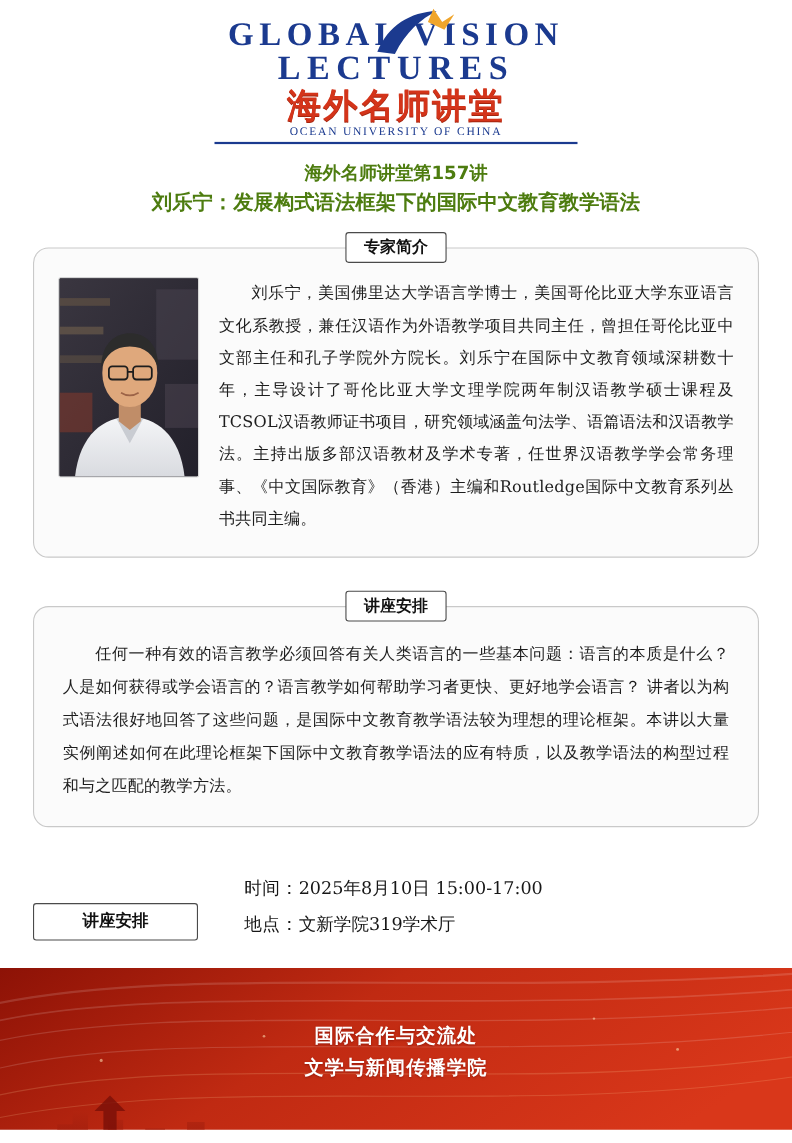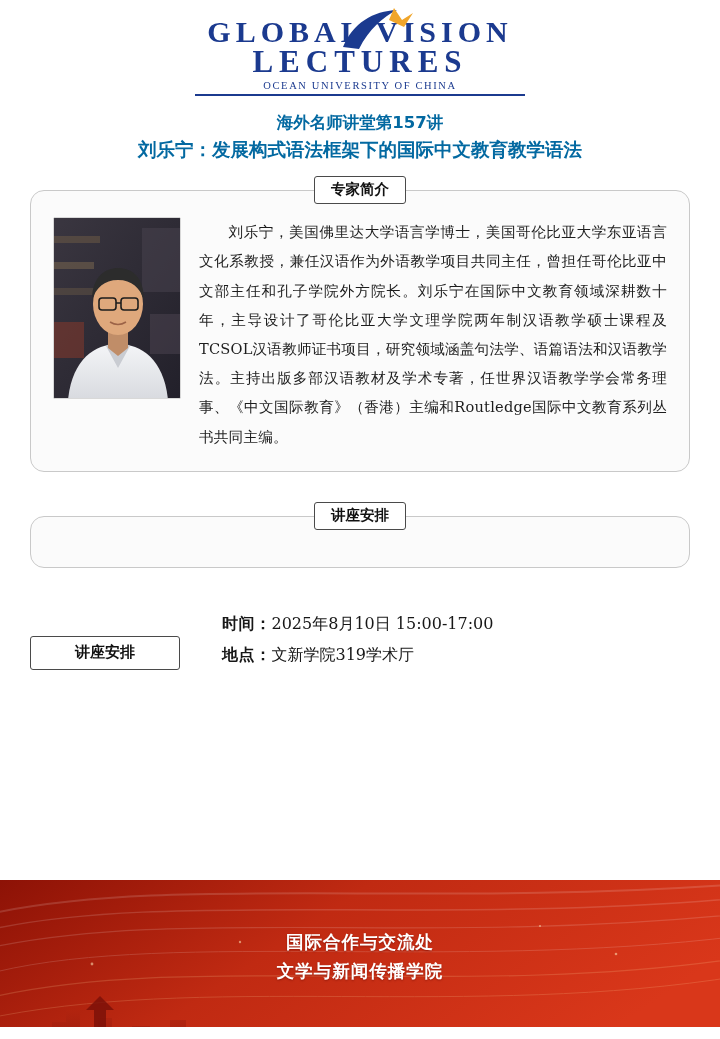--- a/index.html
+++ b/index.html
@@ -75,21 +75,21 @@
   }
 
   
   .title-block {
     text-align: center;
     margin-top: 14px;
   }
   .title-line {
     font-family: "DejaVu Sans", sans-serif;
     font-weight: bold;
-    color: #0369a1;
+    color: #4d7c0f;
     font-size: 16.5px;
     line-height: 1.55;
   }
   .title-line.big {
     font-size: 18.5px;
   }
 
   
   .card {
     margin: 0 auto;
@@ -187,21 +187,21 @@
   .schedule-lines {
     flex: 1;
     padding-left: 16px;
   }
   .schedule-row {
     font-size: 16px;
     line-height: 1.95;
     color: #171717;
     font-family: "DejaVu Serif", serif;
   }
-  .schedule-row .lbl { letter-spacing: 0.5px; font-weight: bold; }
+  .schedule-row .lbl { letter-spacing: 0.5px; }
 
   
   .footer {
     position: absolute;
     left: 0;
     bottom: 12px;
     width: 720px;
     height: 147px;
     overflow: hidden;
   }
@@ -227,20 +227,21 @@
 <body>
 
 <div class="logo-wrap">
   <div class="logo">
     <svg class="logo-swoosh" viewBox="0 0 74 46">
       <path d="M4 40 C 14 16, 34 4, 58 3 C 44 10, 30 22, 20 42 Z" fill="#1b3a8f"></path>
       <path d="M55 1 L63 13 L74 6 L65 20 L50 13 Z" fill="#f0a52b"></path>
     </svg>
     <div class="logo-line1">GLOBAL VISION</div>
     <div class="logo-line2">LECTURES</div>
+    <div class="logo-cn">海外名师讲堂</div>
     <div class="logo-en-bottom">OCEAN UNIVERSITY OF CHINA</div>
     <div class="logo-rule"></div>
   </div>
 </div>
 
 <div class="title-block">
   <div class="title-line">海外名师讲堂第157讲</div>
   <div class="title-line big">刘乐宁：发展构式语法框架下的国际中文教育教学语法</div>
 </div>
 
@@ -287,20 +288,21 @@
 
       <path d="M56 104 q8 5 16 0" stroke="#9c6347" stroke-width="1.5" fill="none"></path>
     </svg>
   </div>
 
   <div class="bio"><span class="indent"></span><span>刘乐宁，美国佛里达大学语言学博士，美国哥伦比亚大学东亚语言文化系教授，兼任汉语作为外语教学项目共同主任，曾担任哥伦比亚中文部主任和孔子学院外方院长。刘乐宁在国际中文教育领域深耕数十年，主导设计了哥伦比亚大学文理学院两年制汉语教学硕士课程及TCSOL汉语教师证书项目，研究领域涵盖句法学、语篇语法和汉语教学法。主持出版多部汉语教材及学术专著，任世界汉语教学学会常务理事、《中文国际教育》（香港）主编和Routledge国际中文教育系列丛书共同主编。</span></div>
 </div>
 
 <div class="card" id="abstract-card">
   <div class="card-label">讲座安排</div>
+  <div class="abstract"><span class="indent"></span><span>任何一种有效的语言教学必须回答有关人类语言的一些基本问题：语言的本质是什么？人是如何获得或学会语言的？语言教学如何帮助学习者更快、更好地学会语言？ 讲者以为构式语法很好地回答了这些问题，是国际中文教育教学语法较为理想的理论框架。本讲以大量实例阐述如何在此理论框架下国际中文教育教学语法的应有特质，以及教学语法的构型过程和与之匹配的教学方法。</span></div>
 </div>
 
 <div class="schedule">
   <div class="schedule-badge">讲座安排</div>
   <div class="schedule-lines">
     <div class="schedule-row">
       <span class="lbl">时间：</span><span>2025年8月10日 15:00-17:00</span>
     </div>
     <div class="schedule-row">
       <span class="lbl">地点：</span><span>文新学院319学术厅</span>

